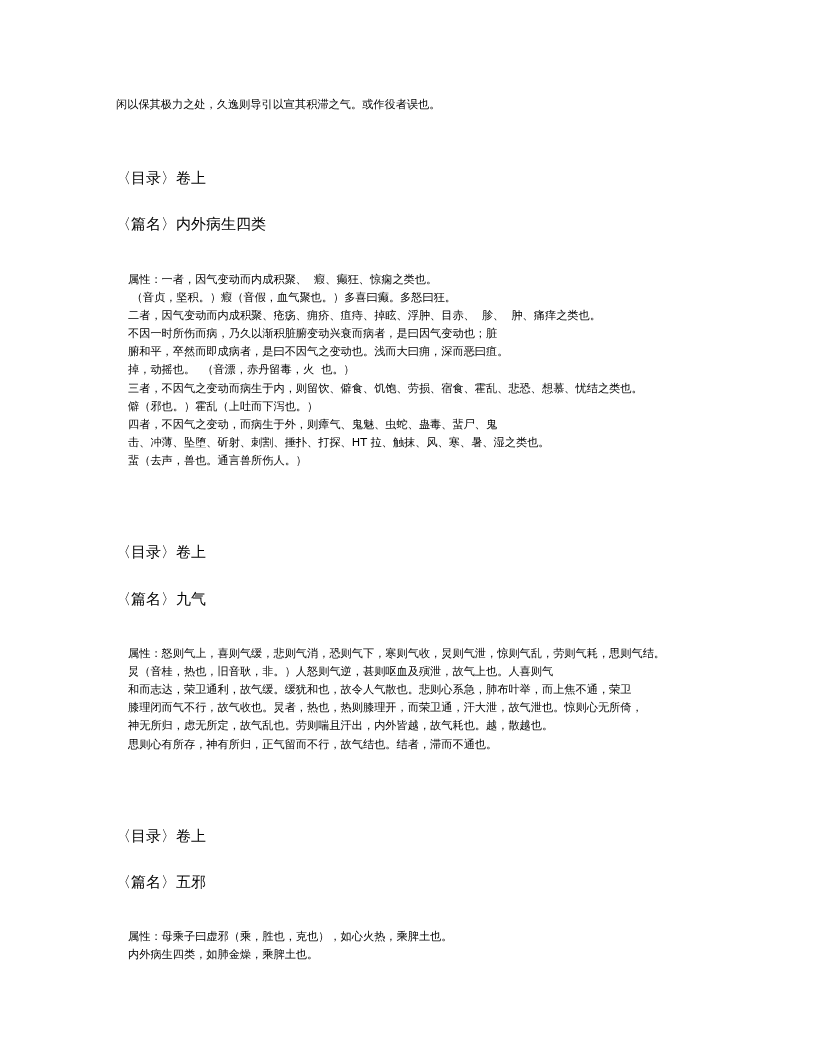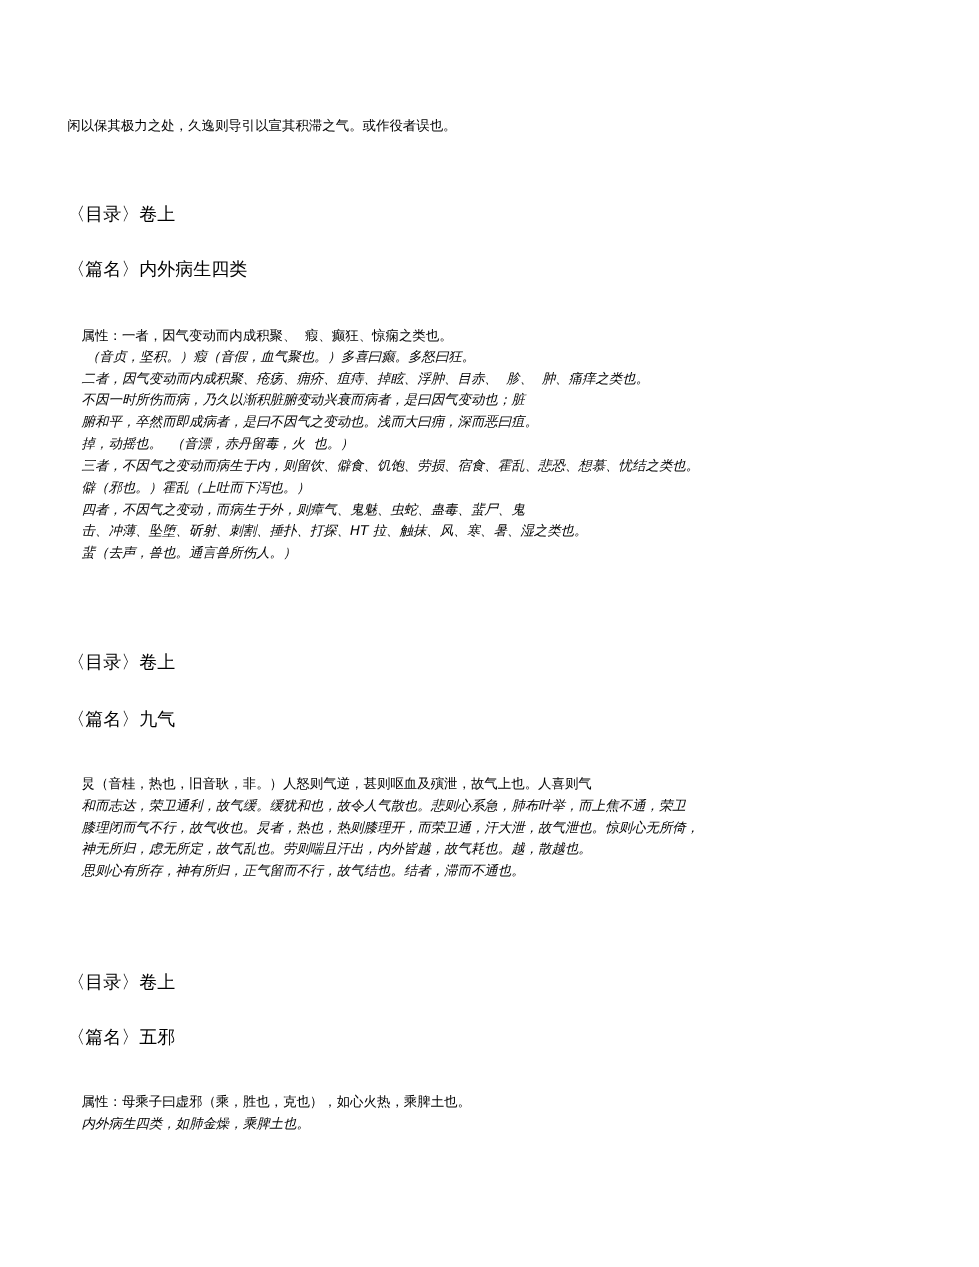--- a/index.html
+++ b/index.html
@@ -12,21 +12,21 @@
     height: 1056px;
     font-family: "DejaVu Sans", "Liberation Sans", sans-serif;
     color: #000000;
     overflow: hidden;
   }
   .page {
     position: relative;
     width: 816px;
     height: 1056px;
     box-sizing: border-box;
-    padding: 96px 120px 96px 56px;
+    padding: 96px 120px 96px 116px;
   }
   .doc-body {
     font-size: 11.2px;
     line-height: 1.62;
   }
   .para {
     margin: 0;
     white-space: pre-wrap;
     word-break: break-all;
   }
@@ -43,21 +43,20 @@
     margin: 0;
     font-size: 15px;
     font-weight: normal;
     line-height: 1.62;
   }
   .block {
     margin: 12px;
   }
   .block .para + .para {
     margin-top: 0;
-    font-style: italic;
   }
 </style>
 </head>
 <body>
 
 <div class="page">
   <div class="doc-body">
 
     <p class="para">闲以保其极力之处，久逸则导引以宣其积滞之气。或作役者误也。</p>
 
@@ -81,20 +80,21 @@
       <p class="para">蜚（去声，兽也。通言兽所伤人。）</p>
     </div>
 
     <div class="section-gap-xl"></div>
 
     <p class="heading">〈目录〉卷上</p>
     <div class="section-gap-md"></div>
     <p class="heading">〈篇名〉九气</p>
     <div class="section-gap-md"></div>
     <div class="block">
+      <p class="para">属性：怒则气上，喜则气缓，悲则气消，恐则气下，寒则气收，炅则气泄，惊则气乱，劳则气耗，思则气结。</p>
       <p class="para">炅（音桂，热也，旧音耿，非。）人怒则气逆，甚则呕血及殥泄，故气上也。人喜则气</p>
       <p class="para">和而志达，荣卫通利，故气缓。缓犹和也，故令人气散也。悲则心系急，肺布叶举，而上焦不通，荣卫</p>
       <p class="para">膝理闭而气不行，故气收也。炅者，热也，热则膝理开，而荣卫通，汗大泄，故气泄也。惊则心无所倚，</p>
       <p class="para">神无所归，虑无所定，故气乱也。劳则喘且汗出，内外皆越，故气耗也。越，散越也。</p>
       <p class="para">思则心有所存，神有所归，正气留而不行，故气结也。结者，滞而不通也。</p>
     </div>
 
     <div class="section-gap-xl"></div>
 
     <p class="heading">〈目录〉卷上</p>

